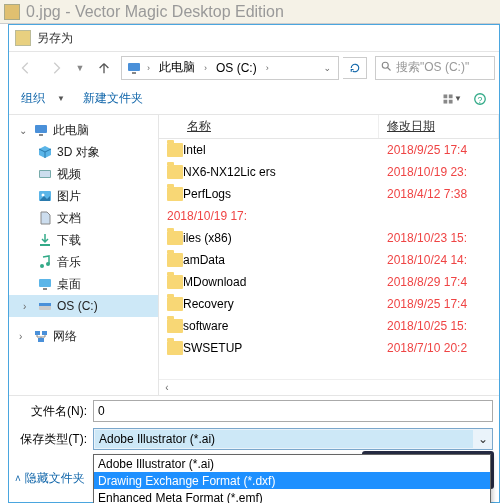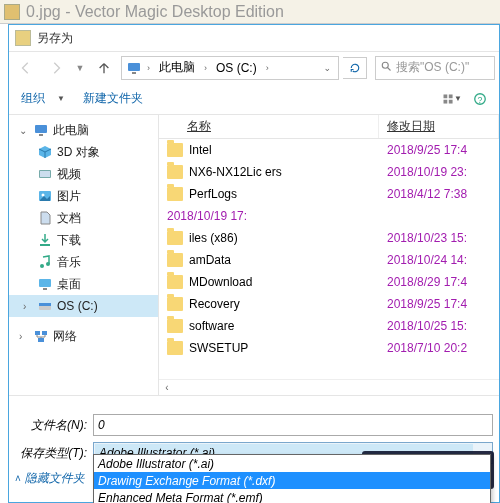--- a/index.html
+++ b/index.html
@@ -78,31 +78,31 @@
     font-size: 12px; color: #333;
   }
   .list-header .col { padding: 0 8px; border-right: 1px solid #eee; height: 100%;
     display: flex; align-items: center; text-decoration: underline; }
   .col-name { flex: 1; }
   .col-date { width: 120px; }
   .list-body { flex: 1; overflow: hidden; }
   .file-row {
     display: flex; align-items: center; height: 22px; font-size: 12px;
   }
-  .file-row .fname { flex: 1; display: flex; align-items: flex-start; gap: 6px; padding-left: 8px; }
-  .file-row .fdate { width: 120px; color: #a21caf; padding-left: 8px; }
+  .file-row .fname { flex: 1; display: flex; align-items: flex-start; padding-left: 8px; }
+  .file-row .fdate { width: 120px; color: #ef4444; padding-left: 8px; }
   .folder-icon { width: 16px; height: 14px; background: #f8d775; border-radius: 1px;
     position: relative; }
   .folder-icon::before { content: ""; position: absolute; top: -3px; left: 0; width: 7px;
     height: 3px; background: #f8d775; border-radius: 1px 1px 0 0; }
   .list-scroll-hint { height: 16px; border-top: 1px solid #eee; display: flex; }
   .list-scroll-hint .lft { width: 16px; display:flex; align-items:center; justify-content:center; color:#666; font-size:10px;}
 
   .bottom-panel {
-    border-top: 1px solid #e5e5e5; padding: 18px 6px; position: relative; font-style: italic;
+    border-top: 1px solid #e5e5e5; padding: 4px 6px; position: relative;
   }
   .form-row { display: flex; align-items: center; margin-bottom: 6px; }
   .form-row .lbl { width: 78px; text-align: right; padding-right: 6px; font-size: 12px; }
   .form-row .field {
     flex: 1; height: 22px; border: 1px solid #aaa; padding: 0 4px; font-size: 12px;
     display: flex; align-items: center; background: #fff;
   }
   .form-row .combo {
     flex: 1; height: 22px; border: 1px solid #7aa7cc; display: flex; align-items: center;
     background: #eaf3fa; position: relative;

